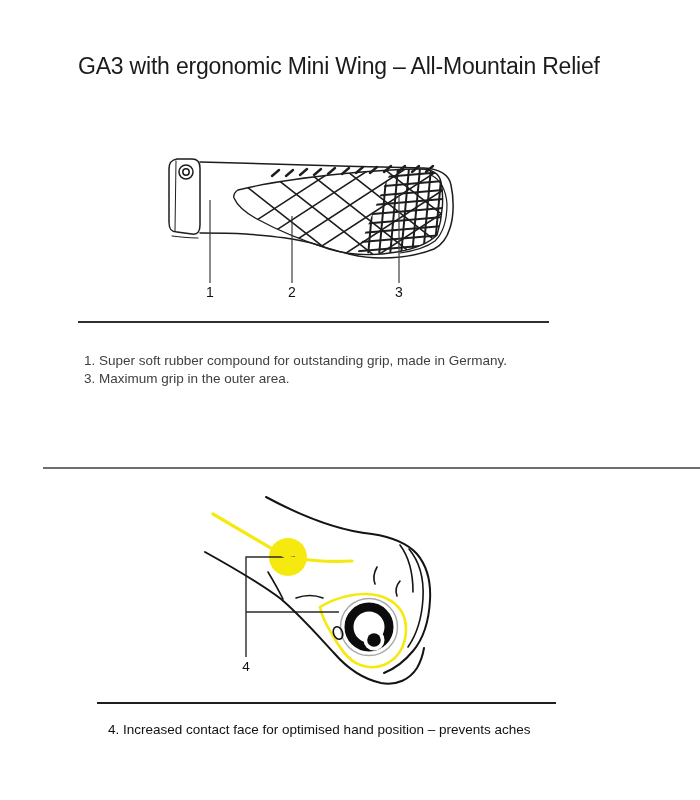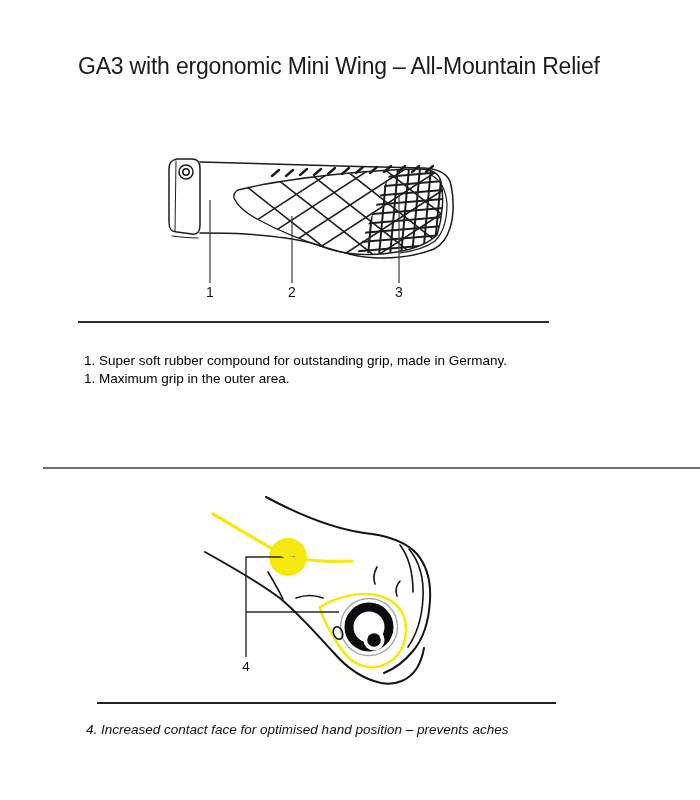--- a/index.html
+++ b/index.html
@@ -10,22 +10,22 @@
   .page-title{
     position:absolute;left:78px;top:53px;margin:0;
     font-size:23px;font-weight:400;letter-spacing:-0.2px;color:#1b1b1b;
   }
   .figure1{position:absolute;left:160px;top:150px;width:310px;height:155px;}
   .figure2{position:absolute;left:195px;top:485px;width:250px;height:205px;}
   .separator{position:absolute;}
   .sep-top{left:78px;top:321px;width:471px;height:2px;background:#2f2f2f;}
   .sep-middle{left:43px;top:467px;width:657px;height:2px;background:#6e6e6e;}
   .sep-bottom{left:97px;top:702px;width:459px;height:2px;background:#1f1f1f;}
-  .features{position:absolute;left:84px;top:352px;font-size:13.5px;line-height:17.5px;color:#000000;}
-  .footer-note{position:absolute;left:86px;top:722px;font-size:13.5px;color:#111;font-style:italic;}
+  .features{position:absolute;left:84px;top:352px;font-size:13.5px;line-height:17.5px;color:#404040;}
+  .footer-note{position:absolute;left:108px;top:722px;font-size:13.5px;color:#111;}
   svg text{font-family:"Liberation Sans", sans-serif;}
 </style>
 </head>
 <body>
 
 <div class="page">
 
   <h1 class="page-title">GA3 with ergonomic Mini Wing – All-Mountain Relief</h1>
 
   <div class="figure1">
@@ -121,21 +121,21 @@
         <text x="292" y="297">2</text>
         <text x="399" y="297">3</text>
       </g>
     </svg>
   </div>
 
   <div class="separator sep-top"></div>
 
   <div class="features">
     <div class="feature-line">1. Super soft rubber compound for outstanding grip, made in Germany.</div>
-    <div class="feature-line">1. Maximum grip in the outer area.</div>
+    <div class="feature-line">3. Maximum grip in the outer area.</div>
   </div>
 
   <div class="separator sep-middle"></div>
 
   <div class="figure2">
     <svg width="250" height="205" viewBox="195 485 250 205">
 
       <circle cx="369" cy="627" r="28.5" stroke="#a8a8a8" stroke-width="1.4" fill="none"></circle>
 
       <path d="M320,607 C 338,596 362,591 380,596 C 397,601 406,613 406,629 C 406,646 398,659 384,665 C 371,670 357,666 348,657 C 341,650 337,643 333,636 C 328,628 322,617 320,607 Z" fill="none" stroke="#f6e90f" stroke-width="2.6" stroke-linejoin="round"></path>

